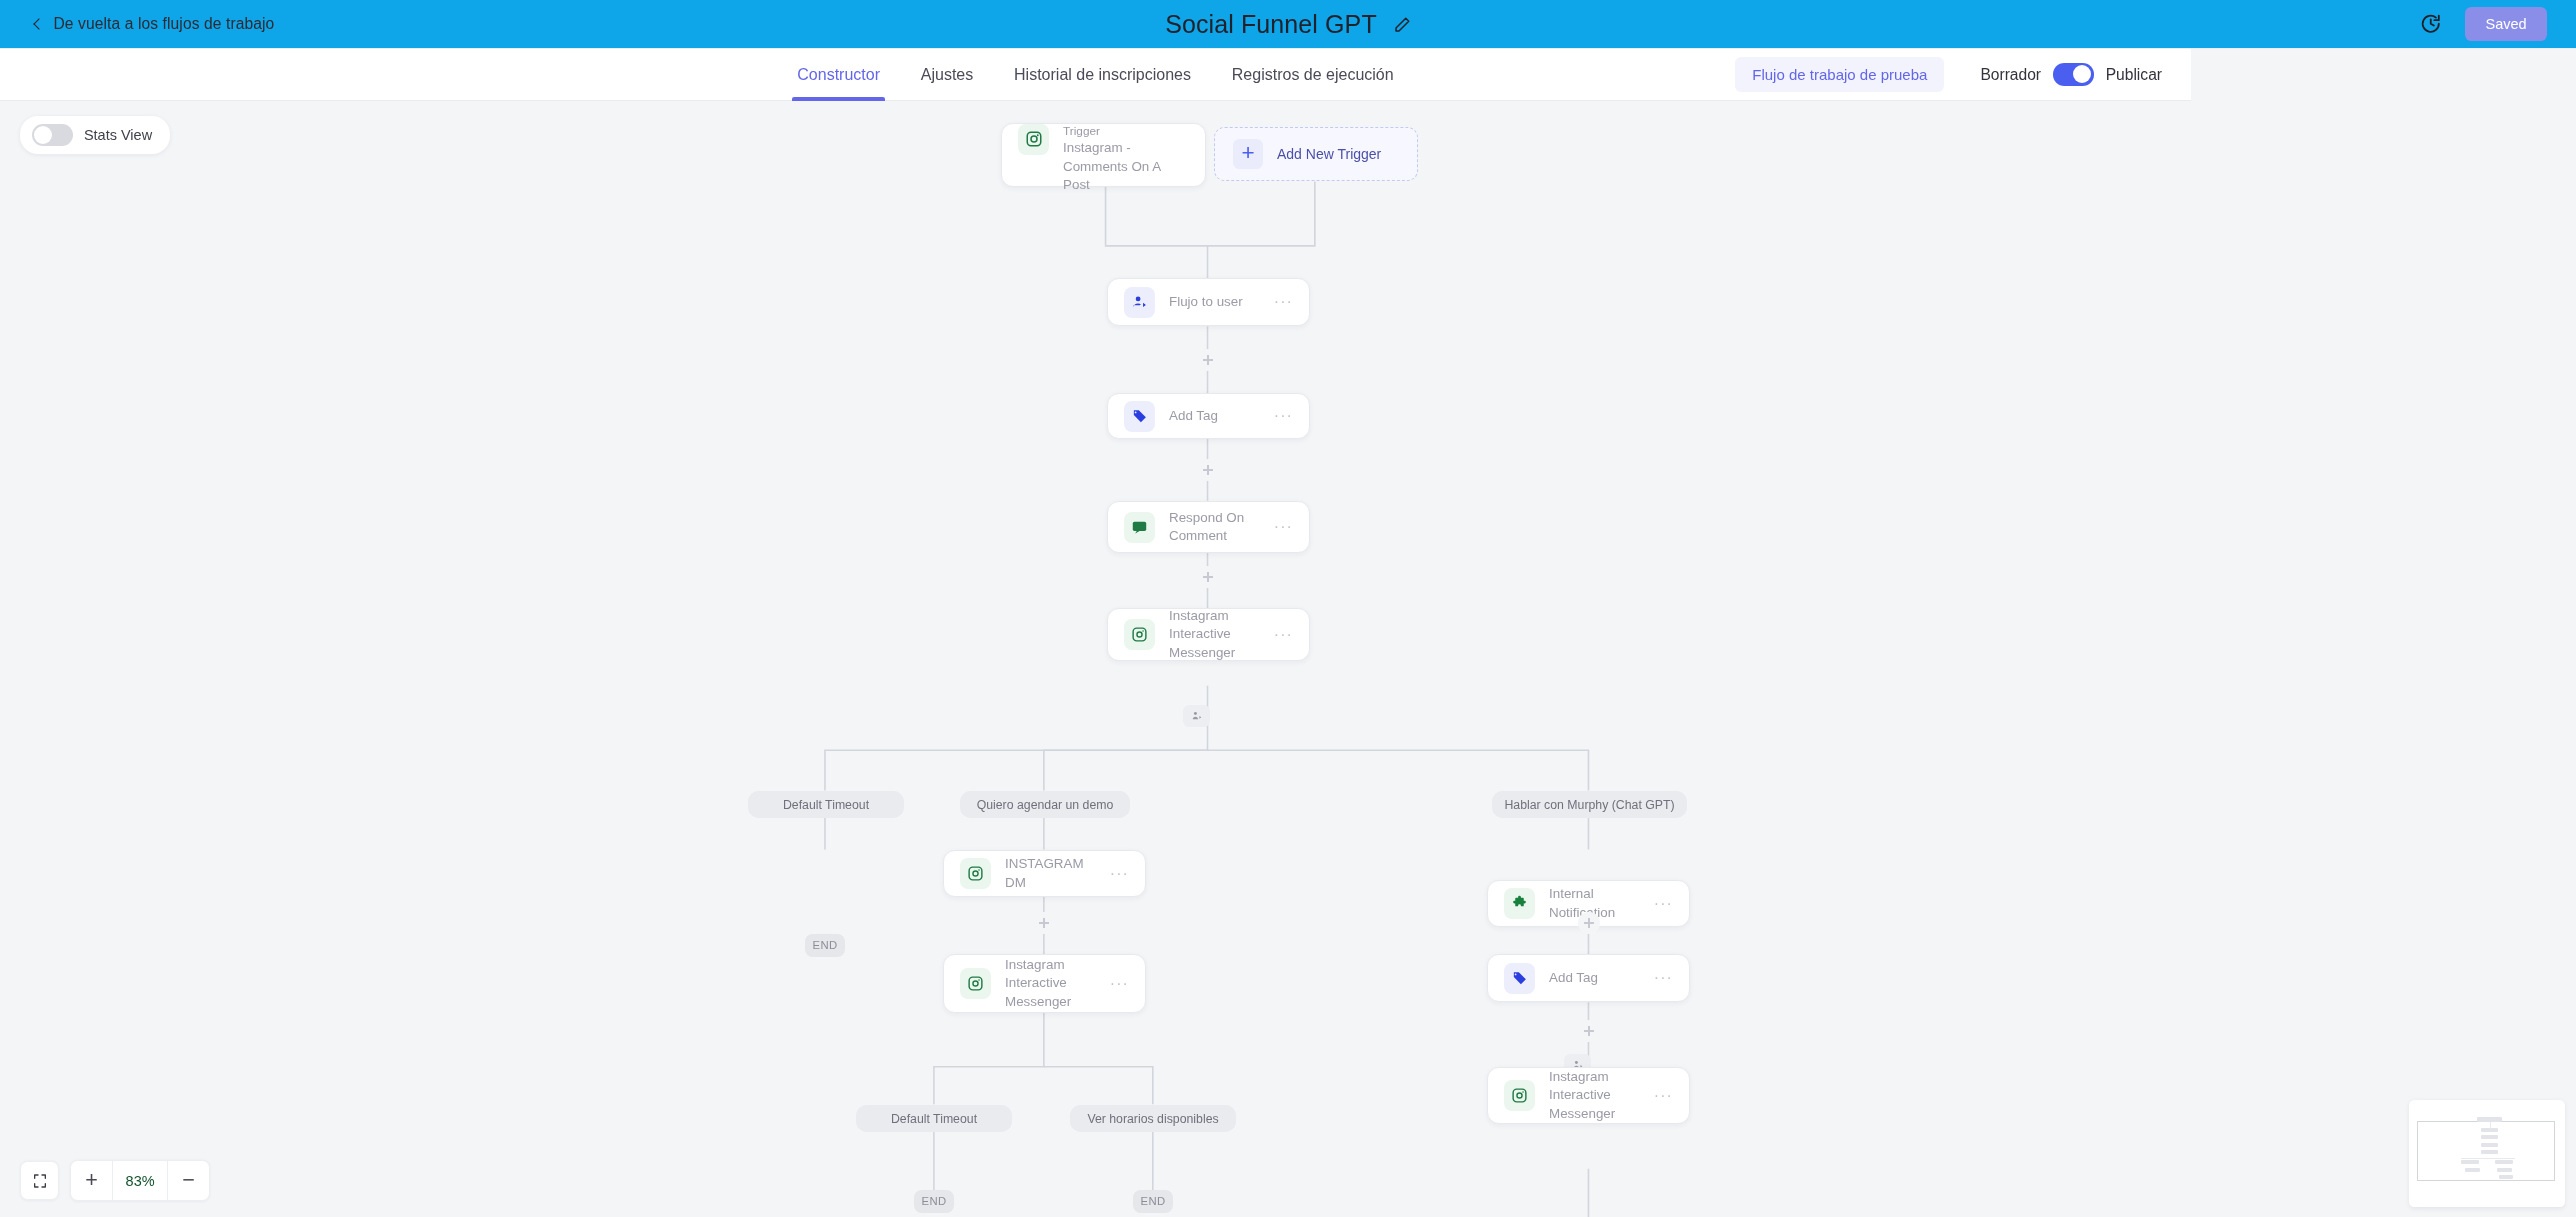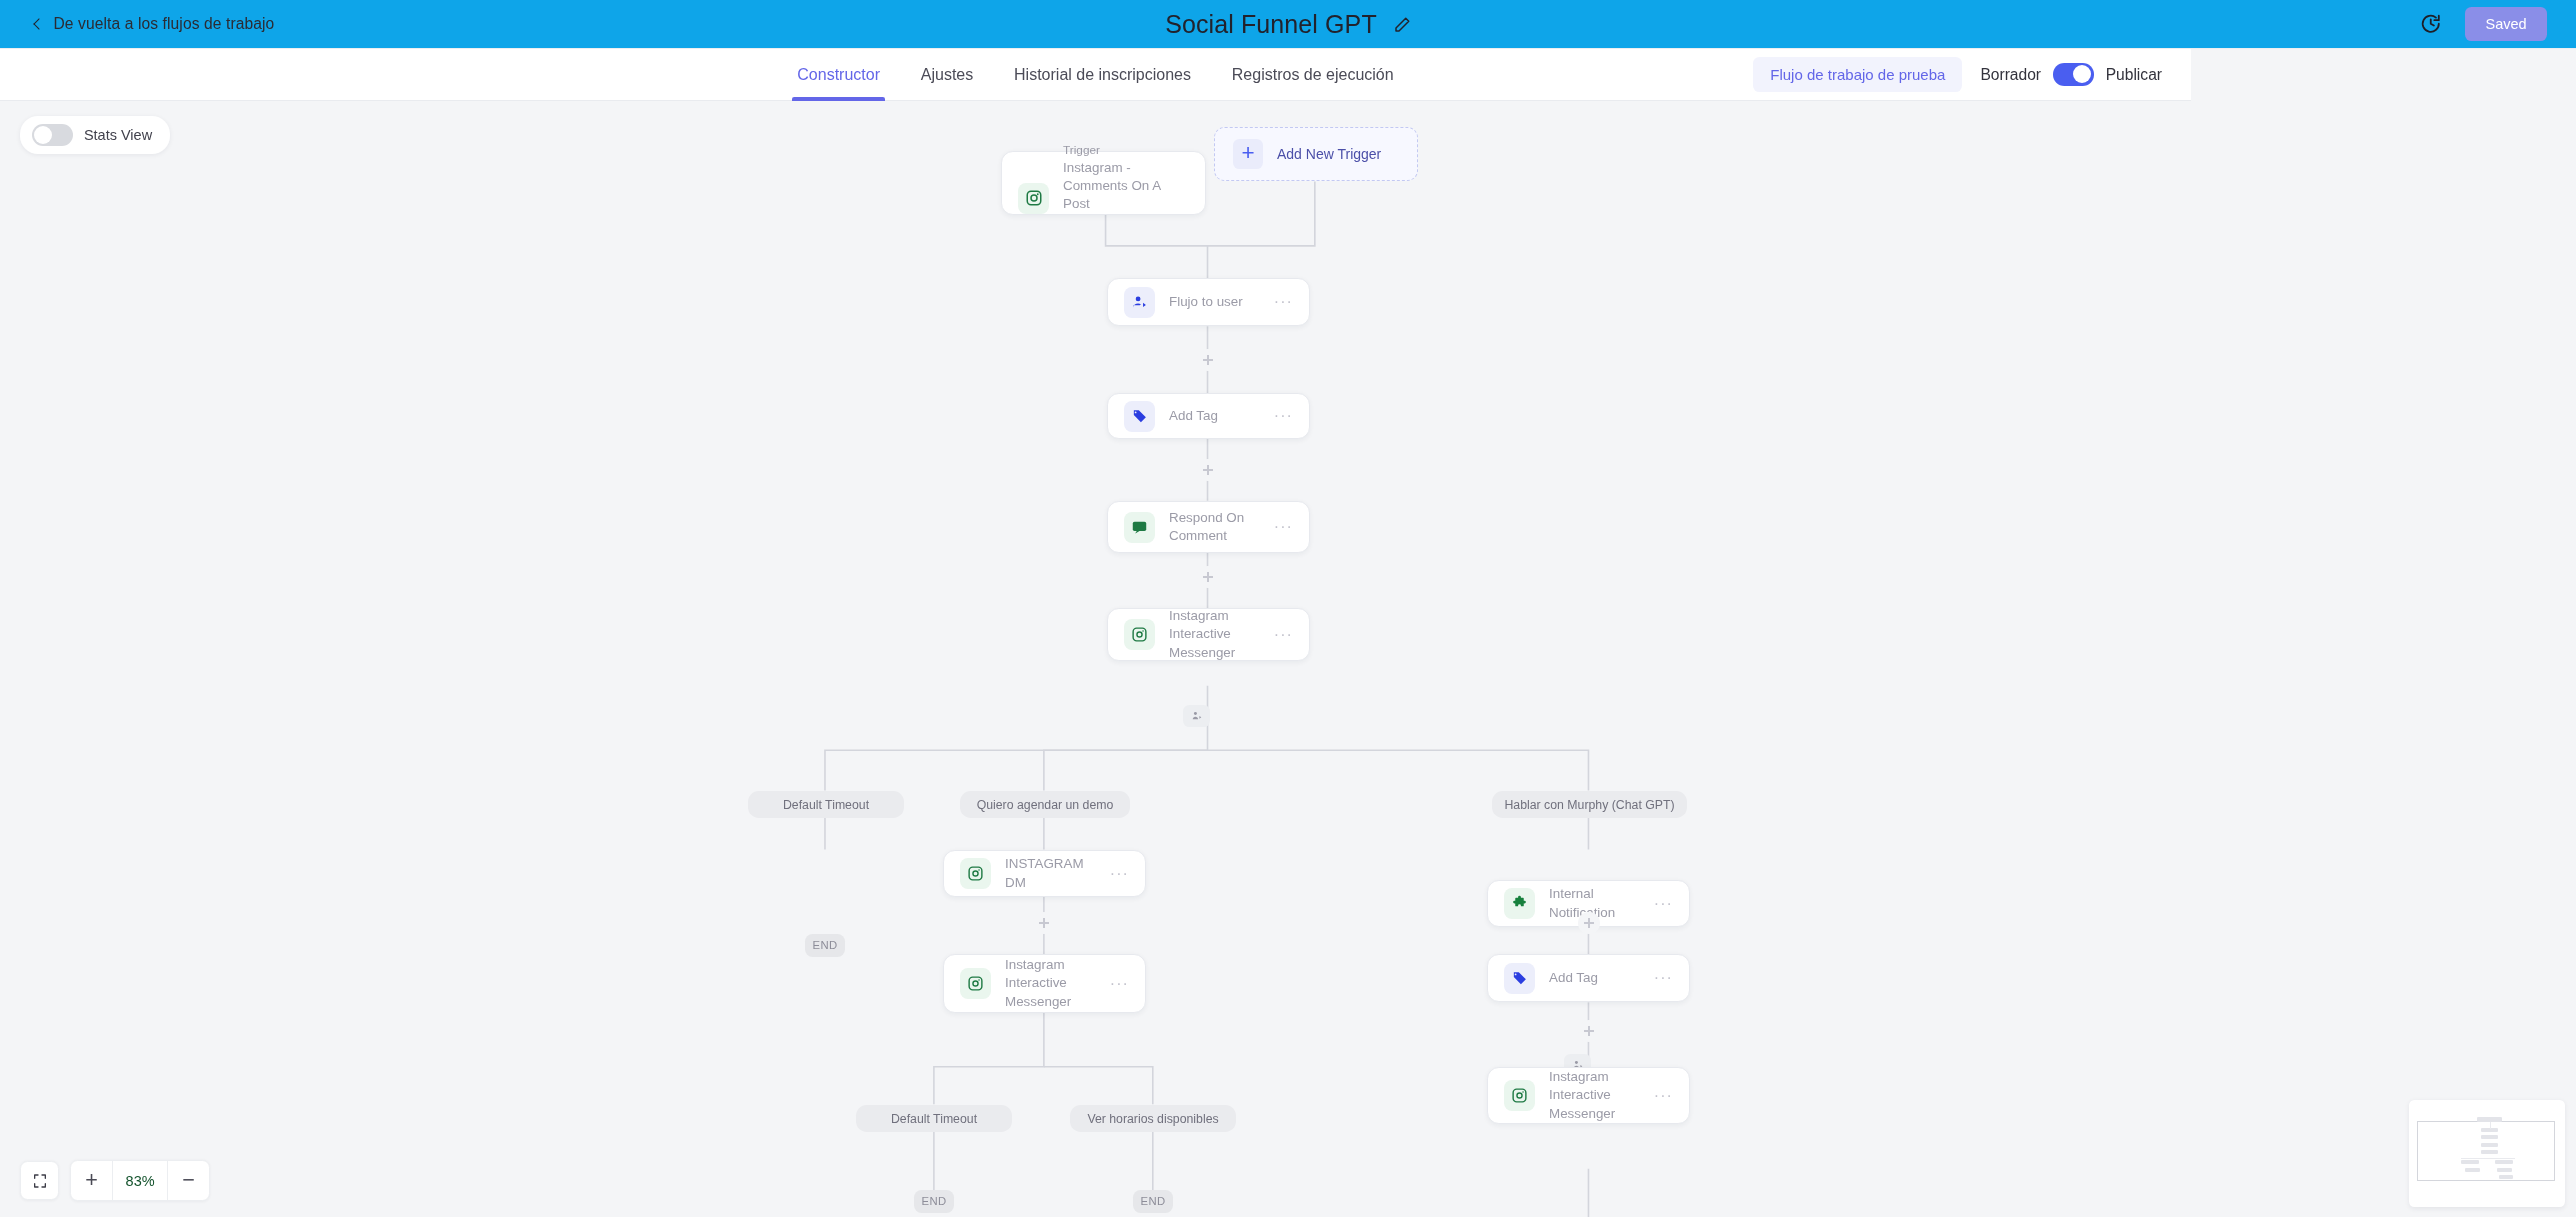--- a/index.html
+++ b/index.html
@@ -75,21 +75,21 @@
   }
   .tab-right {
     margin-left: auto; display: flex; align-items: center; gap: 18px;
     margin-right: 29px; z-index: 3;
   }
   .test-wf-btn {
     background: #f2f3fd; color: #6366e8; border: none; border-radius: 6.4px;
     padding: 8.6px 17px; font-size: 15px; font-family: inherit; cursor: pointer;
     white-space: nowrap;
   }
-  .pub-group { display: flex; align-items: center; gap: 11.8px; }
+  .pub-group { display: flex; align-items: center; gap: 11.8px; margin-left: 18px; }
   .pub-label { font-size: 15.6px; color: #33333d; white-space: nowrap; }
   .switch {
     width: 41px; height: 22.5px; border-radius: 11.3px; background: #4a5ef0;
     position: relative; cursor: pointer; flex: none;
   }
   .switch .knob {
     position: absolute; width: 18px; height: 18px; border-radius: 50%;
     background: #ffffff; top: 2.1px; left: 20.4px;
   }
   .switch.off { background: #d8dadf; }
@@ -138,21 +138,21 @@
   .node-title {
     font-size: 13.4px; color: #9b9ba7; line-height: 1.35;
     overflow-wrap: break-word;
   }
   .node-dots {
     font-size: 16px; color: #c2c2cc; letter-spacing: 1.1px;
     margin-left: 9.7px; flex: none; cursor: pointer;
   }
 
   
-  .trigger-card { align-items: flex-end; margin-top: 28px; }
+  .trigger-card { align-items: flex-start; }
 
   
   .add-trigger {
     position: absolute;
     border: 1.1px dashed #c3c9f2;
     border-radius: 10.7px;
     background: #f7f8ff;
     display: flex; align-items: center;
     padding: 0 18px;
     cursor: pointer;

